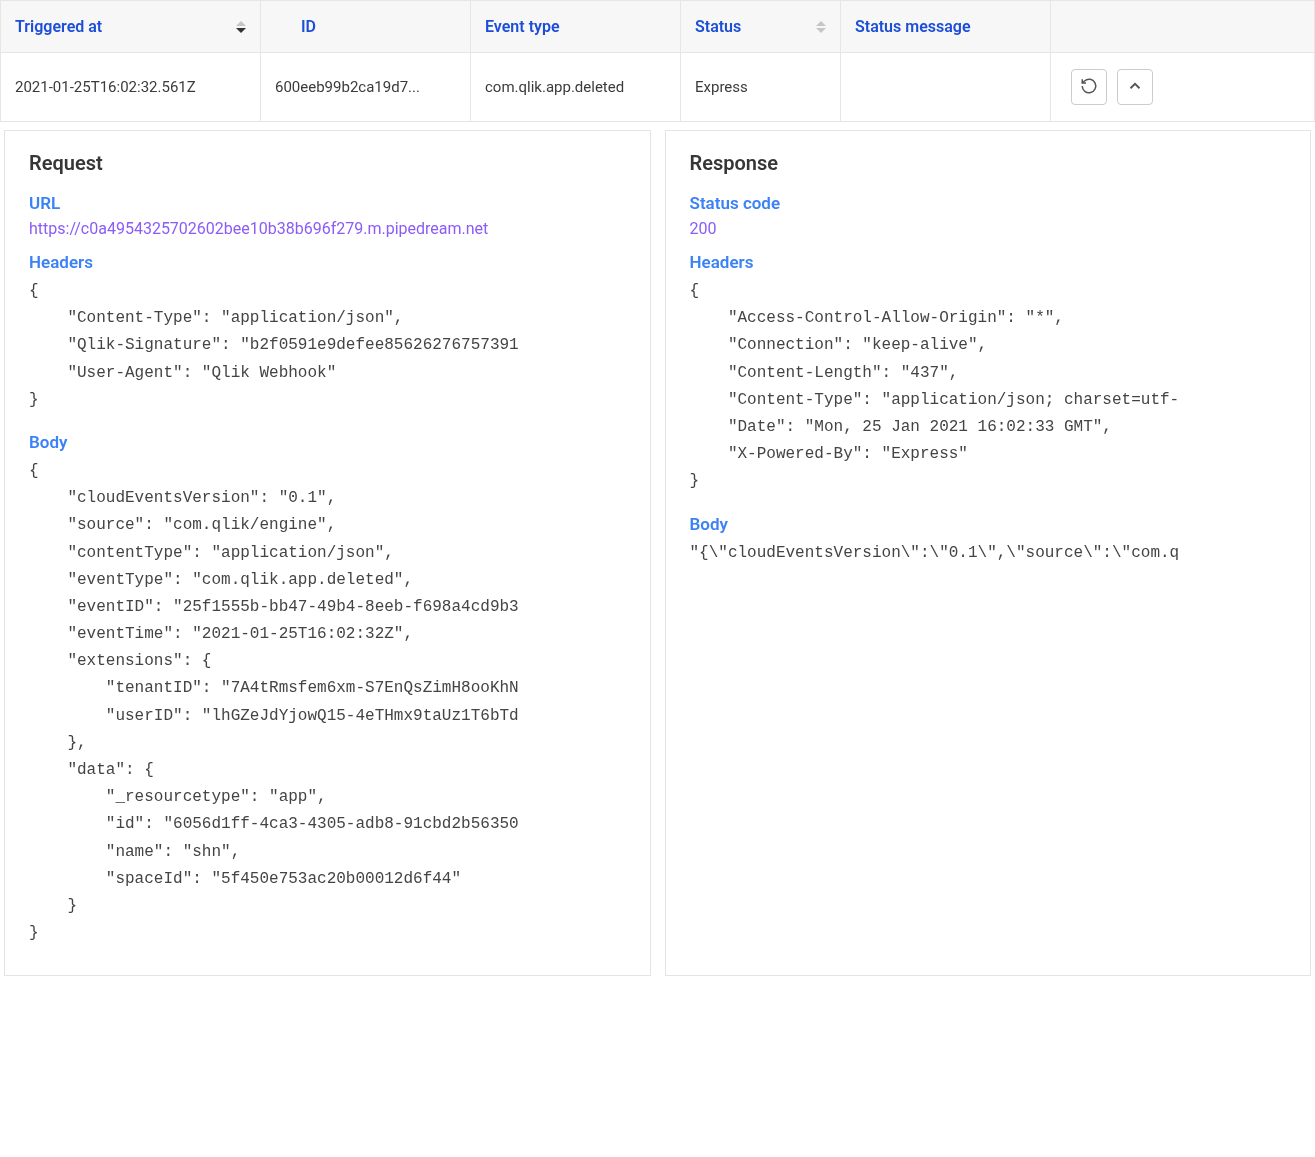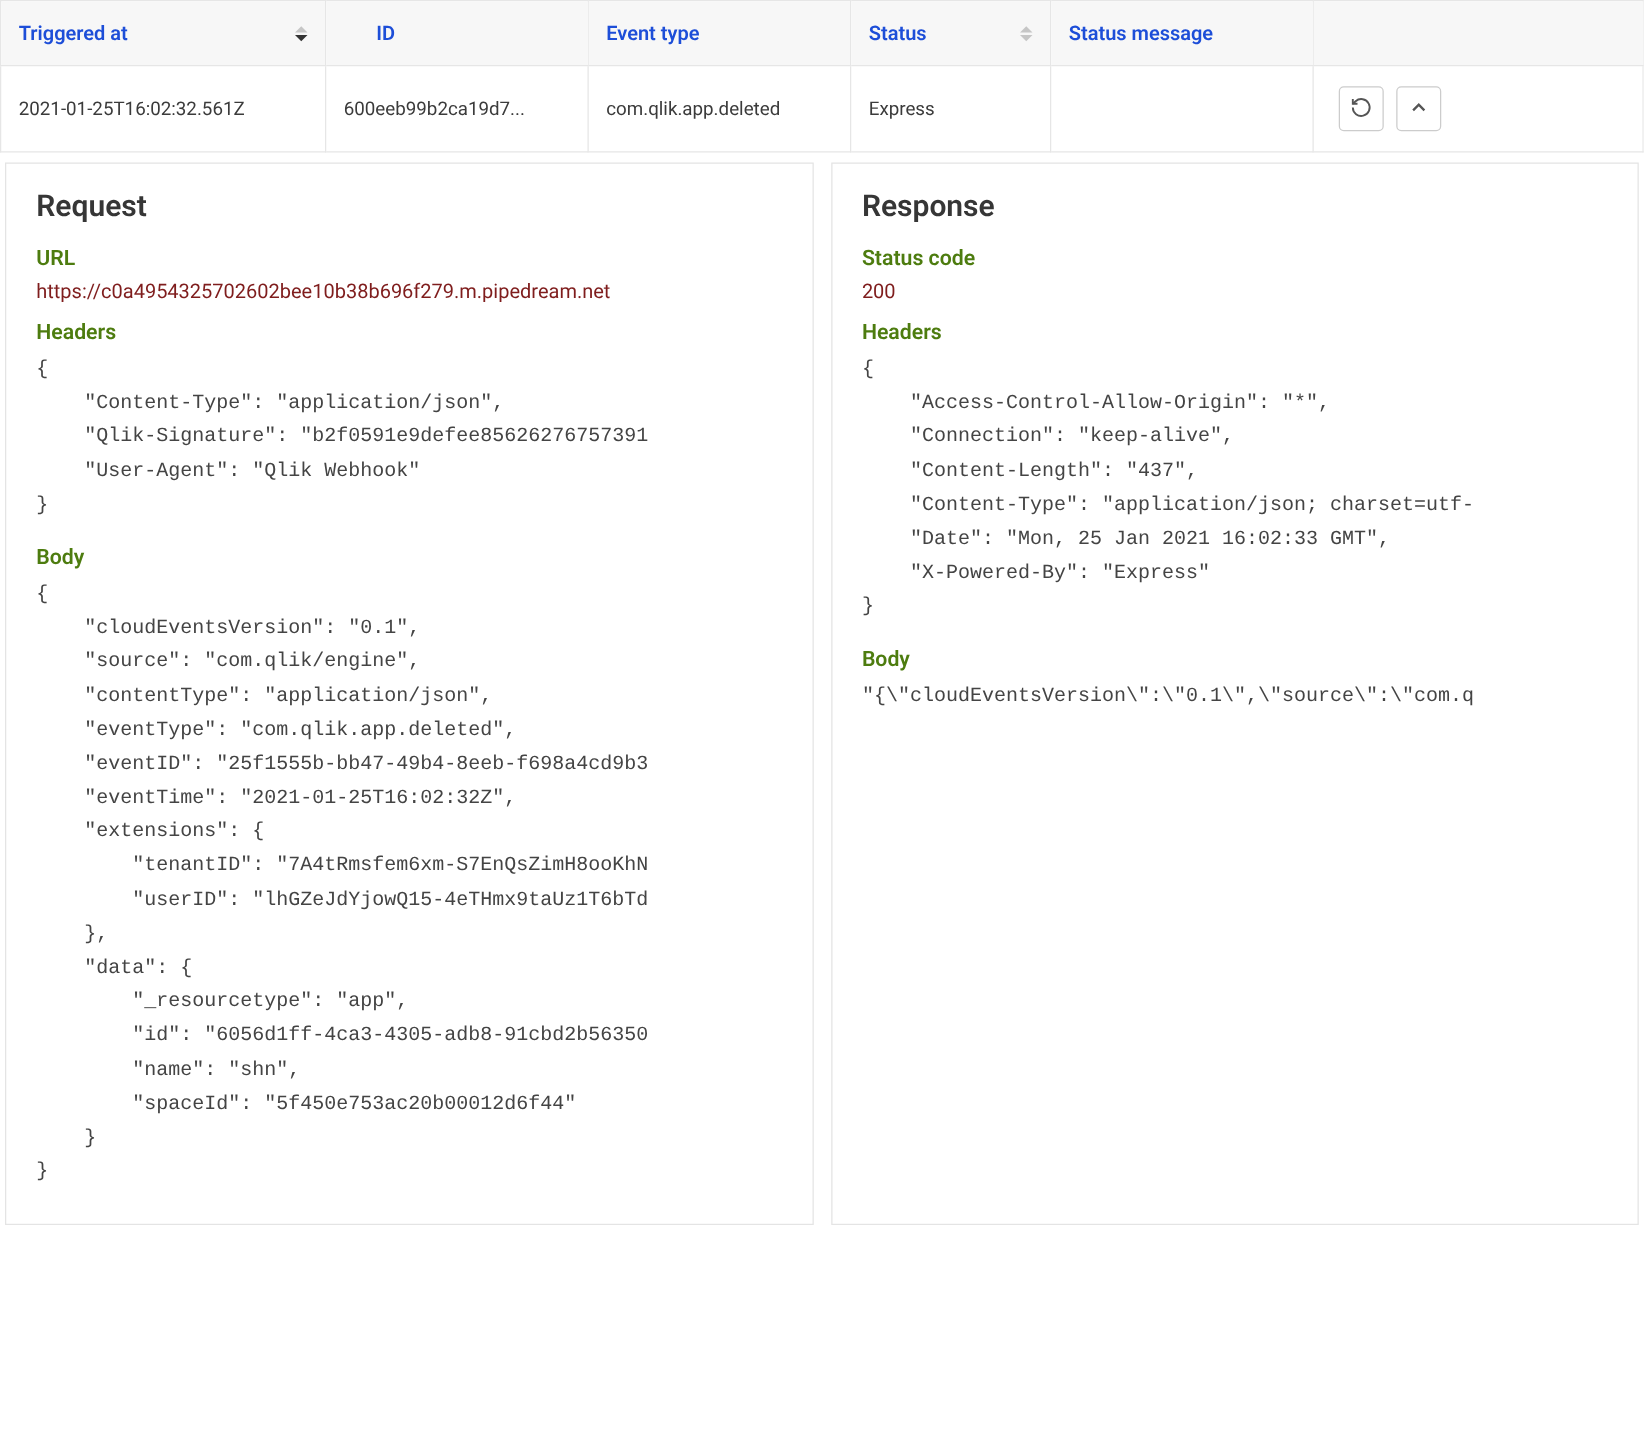--- a/index.html
+++ b/index.html
@@ -65,35 +65,35 @@
     align-items: stretch;
   }
   .panel {
     flex: 1 1 0;
     min-width: 0;
     background: #fff;
     border: 1px solid #e4e4e4;
     padding: 20px 24px 24px 24px;
   }
   .panel .heading {
-    font-size: 24px;
+    font-size: 20px;
     font-weight: 600;
     color: #363636;
     margin-bottom: 18px;
   }
   .sub-label {
     font-size: 17px;
     font-weight: 600;
-    color: #4d7c0f;
+    color: #3b82f6;
     margin-top: 14px;
     margin-bottom: 6px;
   }
   .url-val, .status-val {
     font-size: 16px;
-    color: #7f1d1d;
+    color: #8b5cf6;
     margin-bottom: 8px;
   }
   pre.code {
     font-family: "SFMono-Regular", Consolas, "Liberation Mono", Menlo, monospace;
     font-size: 16px;
     line-height: 1.7;
     color: #444;
     white-space: pre;
     overflow-x: auto;
     max-width: 100%;

